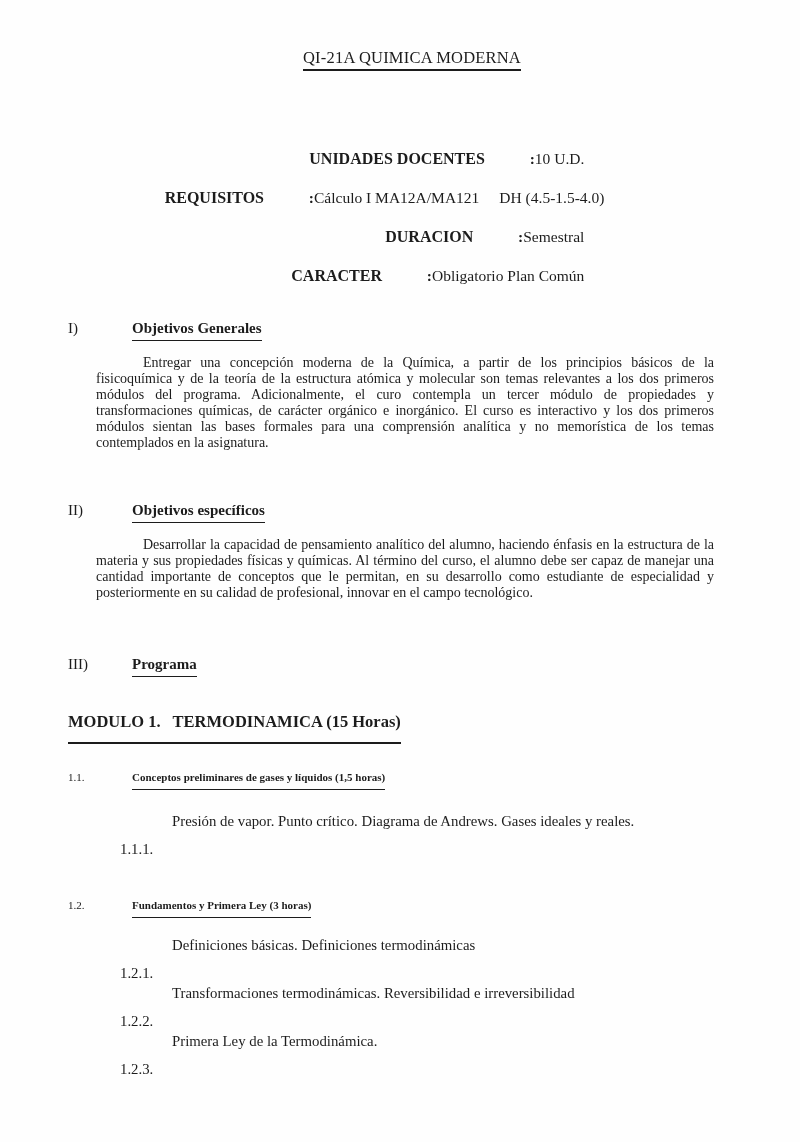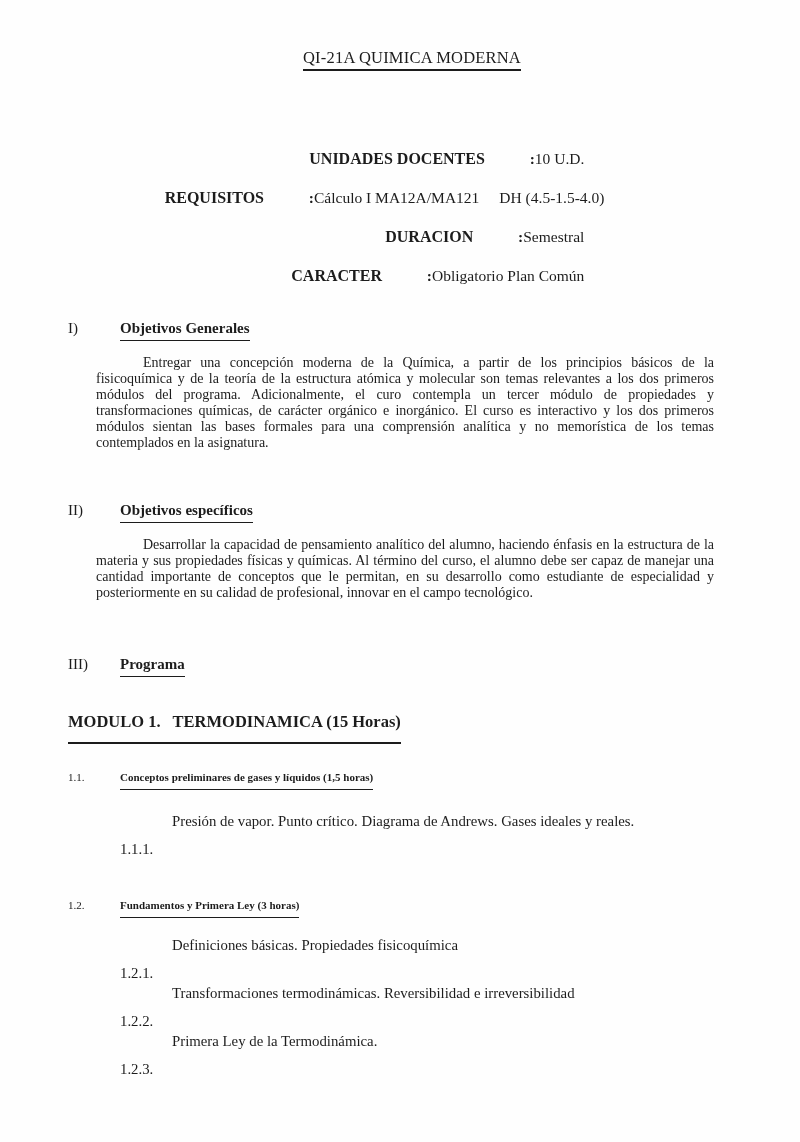--- a/index.html
+++ b/index.html
@@ -63,20 +63,21 @@
   .sec-1 { top: 317px; }
   .sec-2 { top: 499px; }
   .sec-3 { top: 653px; }
   .sec-head { display: flex; font-size: 15px; line-height: 22px; }
   .sec-num { width: 52px; flex: 0 0 52px; }
   .hu {
     font-weight: bold;
     border-bottom: 1.6px solid #1c1c1c;
     padding-bottom: 1px;
     align-self: flex-start;
+    margin-left: 12px;
   }
   .sec-para {
     margin: 14px 0 0 28px;
     width: 618px;
     font-size: 14px;
     line-height: 16px;
     text-align: justify;
     text-indent: 47px;
   }
 
@@ -178,21 +179,21 @@
   </div>
 
   <div class="topic topic-2">
     <div class="topic-head">
       <span class="topic-num">1.2.</span>
       <span class="hu">Fundamentos y Primera Ley (3 horas)</span>
     </div>
     <div class="items-2">
       <div class="item-row">
         <span class="item-num">1.2.1.</span>
-        <span class="item-text">Definiciones básicas. Propiedades fisicoquímica</span>
+        <span class="item-text">Definiciones básicas. Definiciones termodinámicas</span>
       </div>
       <div class="item-row">
         <span class="item-num">1.2.2.</span>
         <span class="item-text">Transformaciones termodinámicas. Reversibilidad e irreversibilidad</span>
       </div>
       <div class="item-row">
         <span class="item-num">1.2.3.</span>
         <span class="item-text">Primera Ley de la Termodinámica.</span>
       </div>
     </div>

